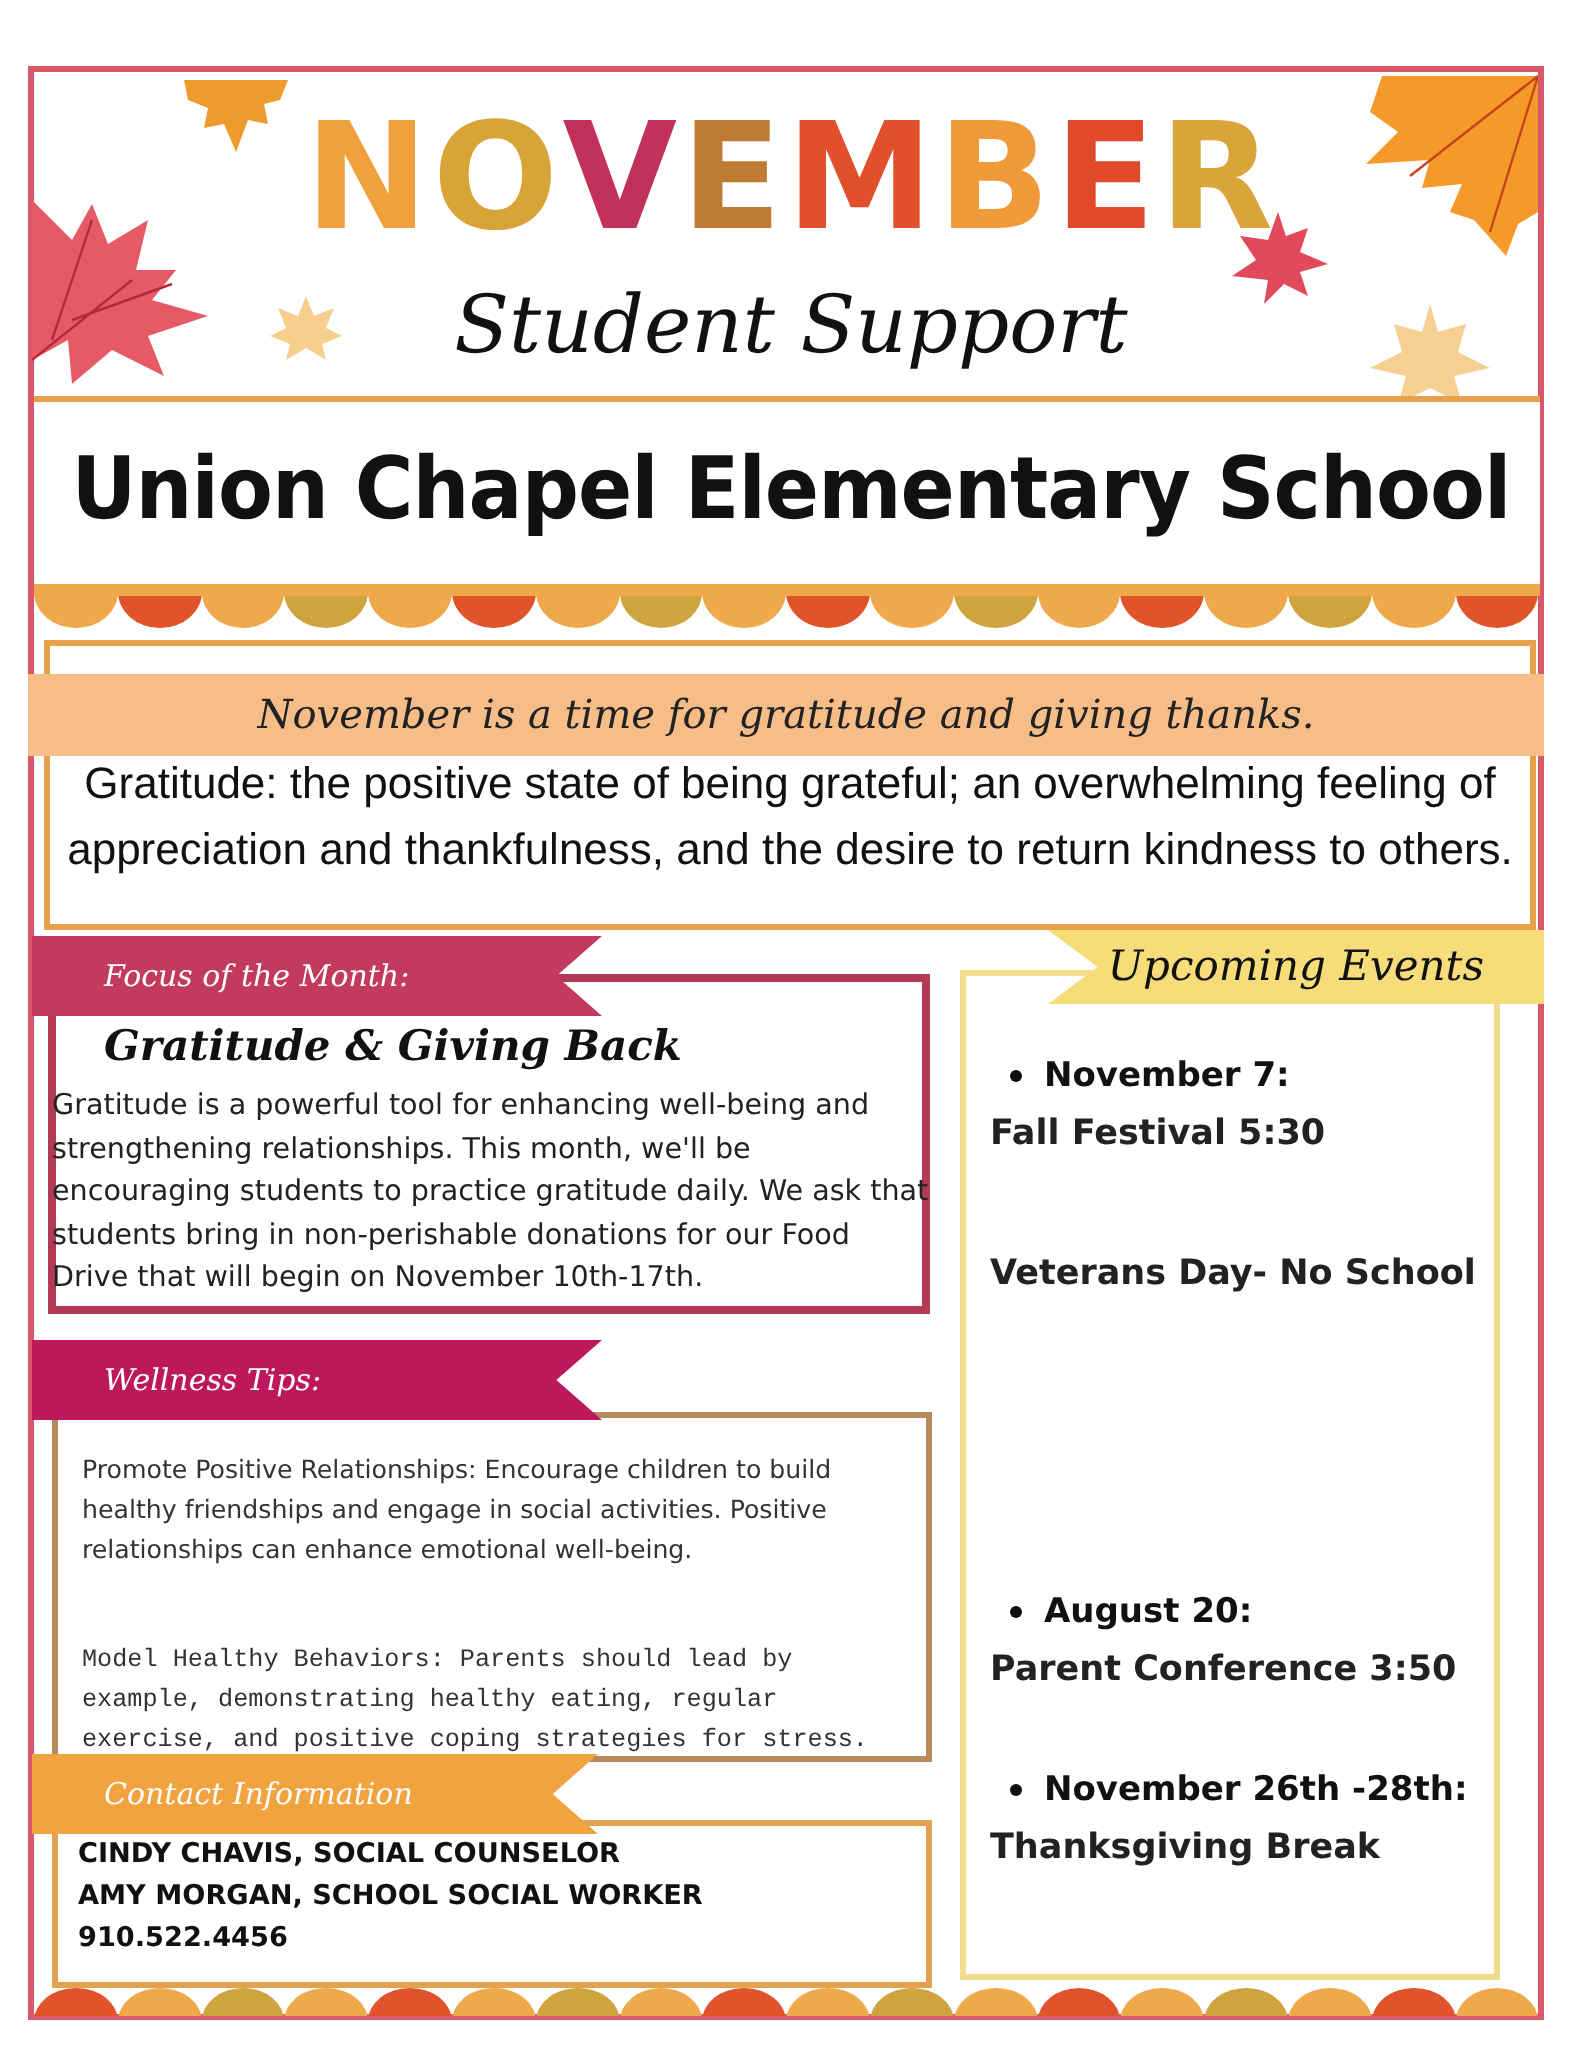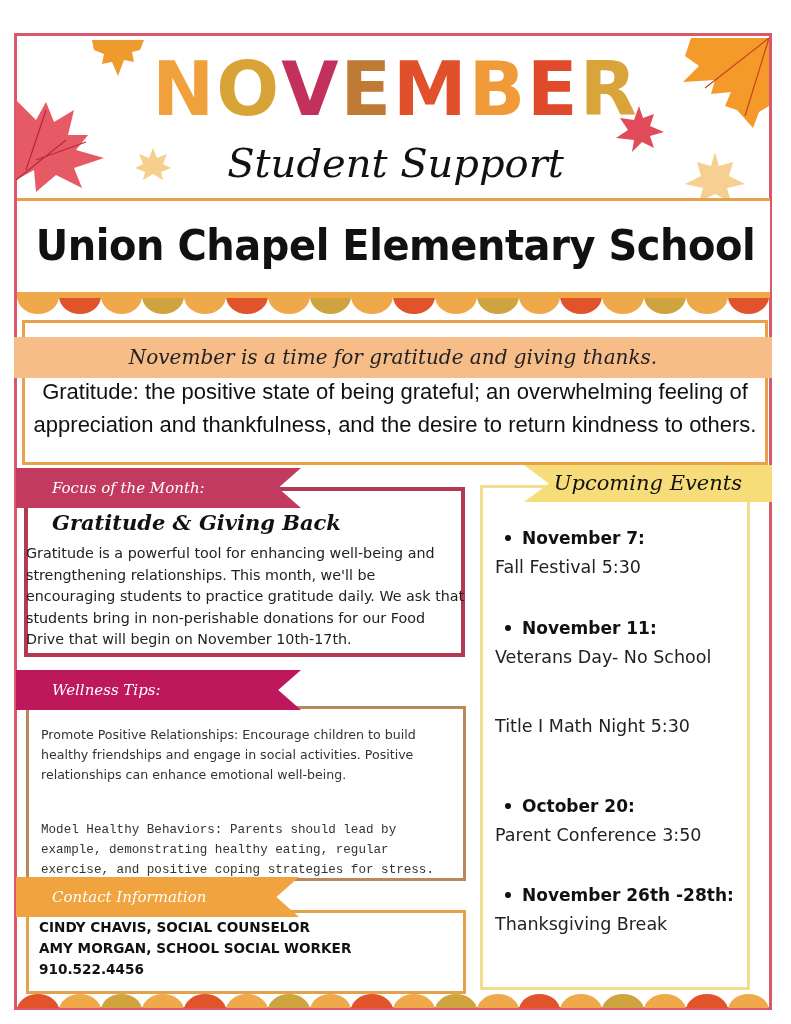--- a/index.html
+++ b/index.html
@@ -93,21 +93,21 @@
       font-family: "DejaVu Serif", serif; font-style: italic; font-size: 21px; line-height: 37px;
       clip-path: polygon(0 0, 100% 0, 100% 100%, 0 100%, 10% 50%);
     }
     .event { position: absolute; left: 495px; }
     .event-date {
       font-family: "DejaVu Sans", sans-serif; font-weight: bold; font-size: 17px; color: #111;
       padding-left: 10px; display: flex; align-items: center;
     }
     .event-date .bullet { width: 6px; height: 6px; border-radius: 50%; background: #111; margin-right: 11px; }
     .event-desc {
-      margin-top: 9px; font-family: "DejaVu Sans", sans-serif; font-size: 17.5px; color: #222; white-space: nowrap;
+      margin-top: 9px; font-family: "DejaVu Sans", sans-serif; font-size: 17.5px; color: #222; white-space: nowrap; font-weight: bold;
     }
 
     .scallop-bottom {
       position: absolute; left: 17px; top: 994px; width: 753px; height: 16px; overflow: hidden; display: flex;
       border-bottom: 2px solid #d9586a;
     }
     .scallop-bottom .sc { width: 41.8px; height: 28px; border-radius: 50% 50% 0 0 / 60% 60% 0 0; }
 
     .leaf { position: absolute; }
   </style>
@@ -192,33 +192,28 @@
 <div class="events-ribbon">Upcoming Events</div>
 
 <div class="event" style="top:528px">
   <div class="event-date">
       <span class="bullet"></span>
       <span>November 7:</span>
     </div>
   <div class="event-desc">Fall Festival 5:30</div>
 </div>
 <div class="event" style="top:618px">
-  <div class="event-date">
-      <span class="bullet"></span>
-      <span>November 11:</span>
-    </div>
   <div class="event-desc">Veterans Day- No School</div>
 </div>
 <div class="event" style="top:707px">
-  <div class="event-desc">Title I Math Night 5:30</div>
 </div>
 <div class="event" style="top:796px">
   <div class="event-date">
       <span class="bullet"></span>
-      <span>October 20:</span>
+      <span>August 20:</span>
     </div>
   <div class="event-desc">Parent Conference 3:50</div>
 </div>
 <div class="event" style="top:885px">
   <div class="event-date">
       <span class="bullet"></span>
       <span>November 26th -28th:</span>
     </div>
   <div class="event-desc">Thanksgiving Break</div>
 </div>

